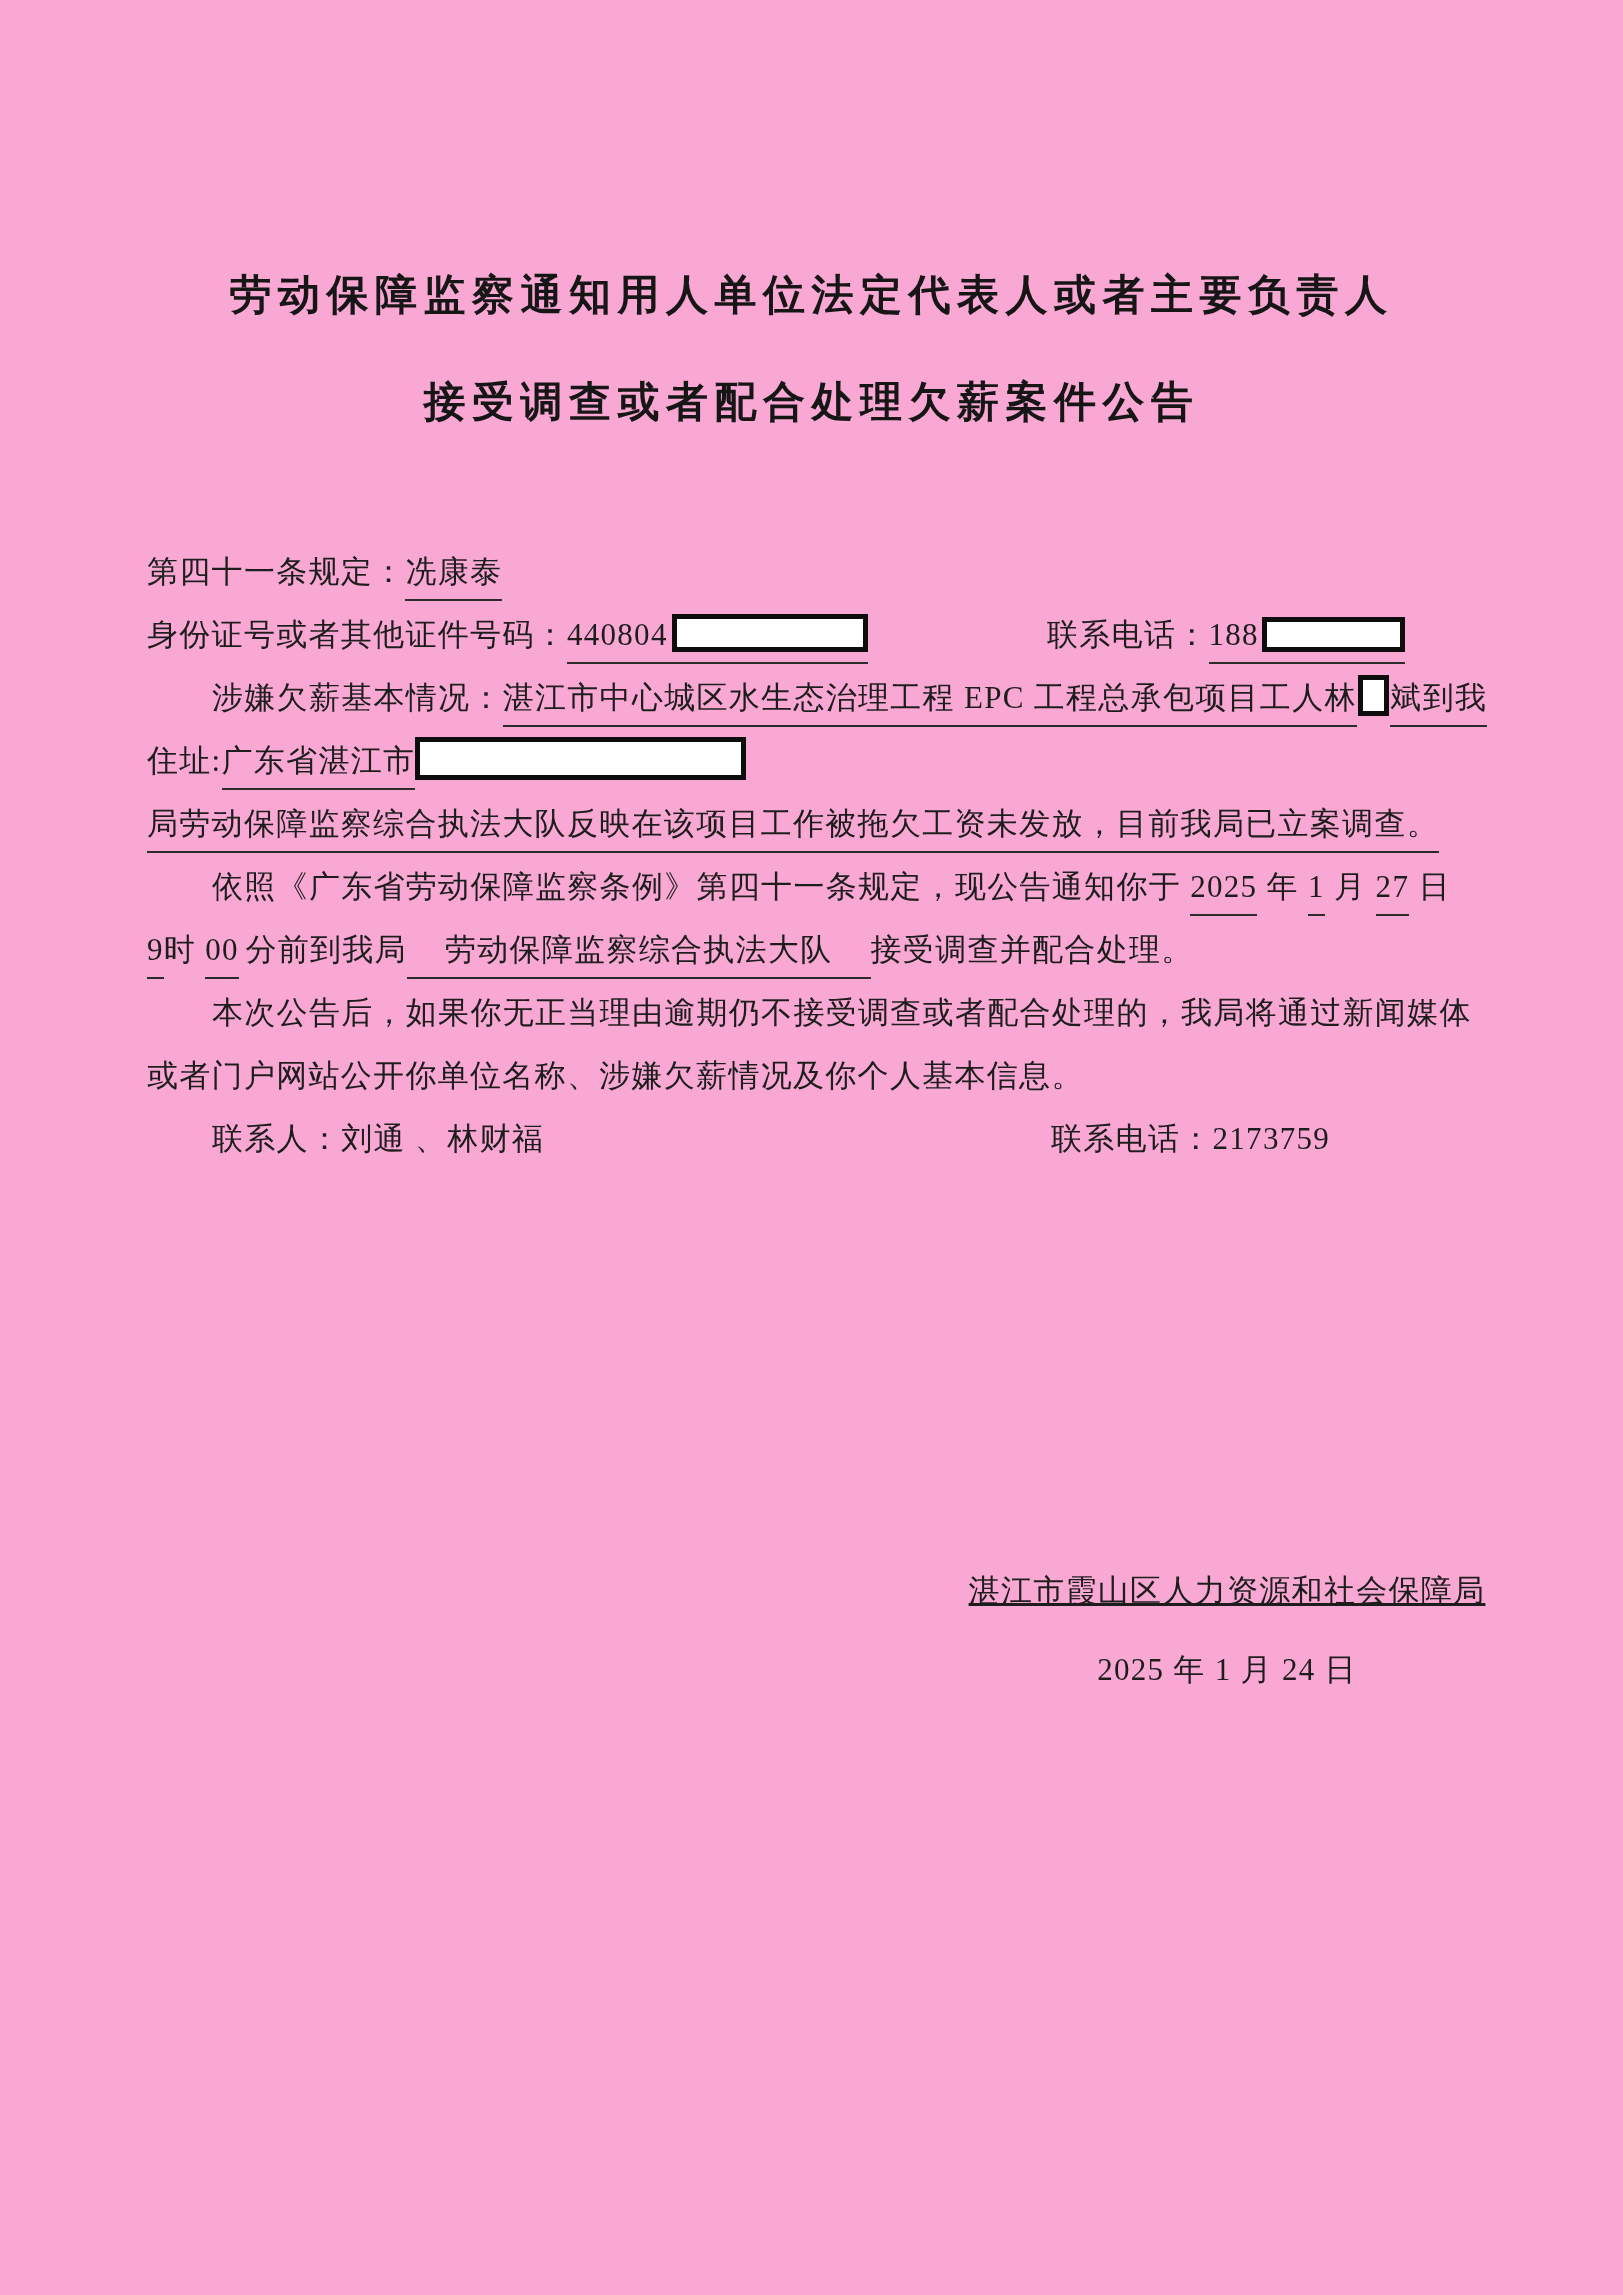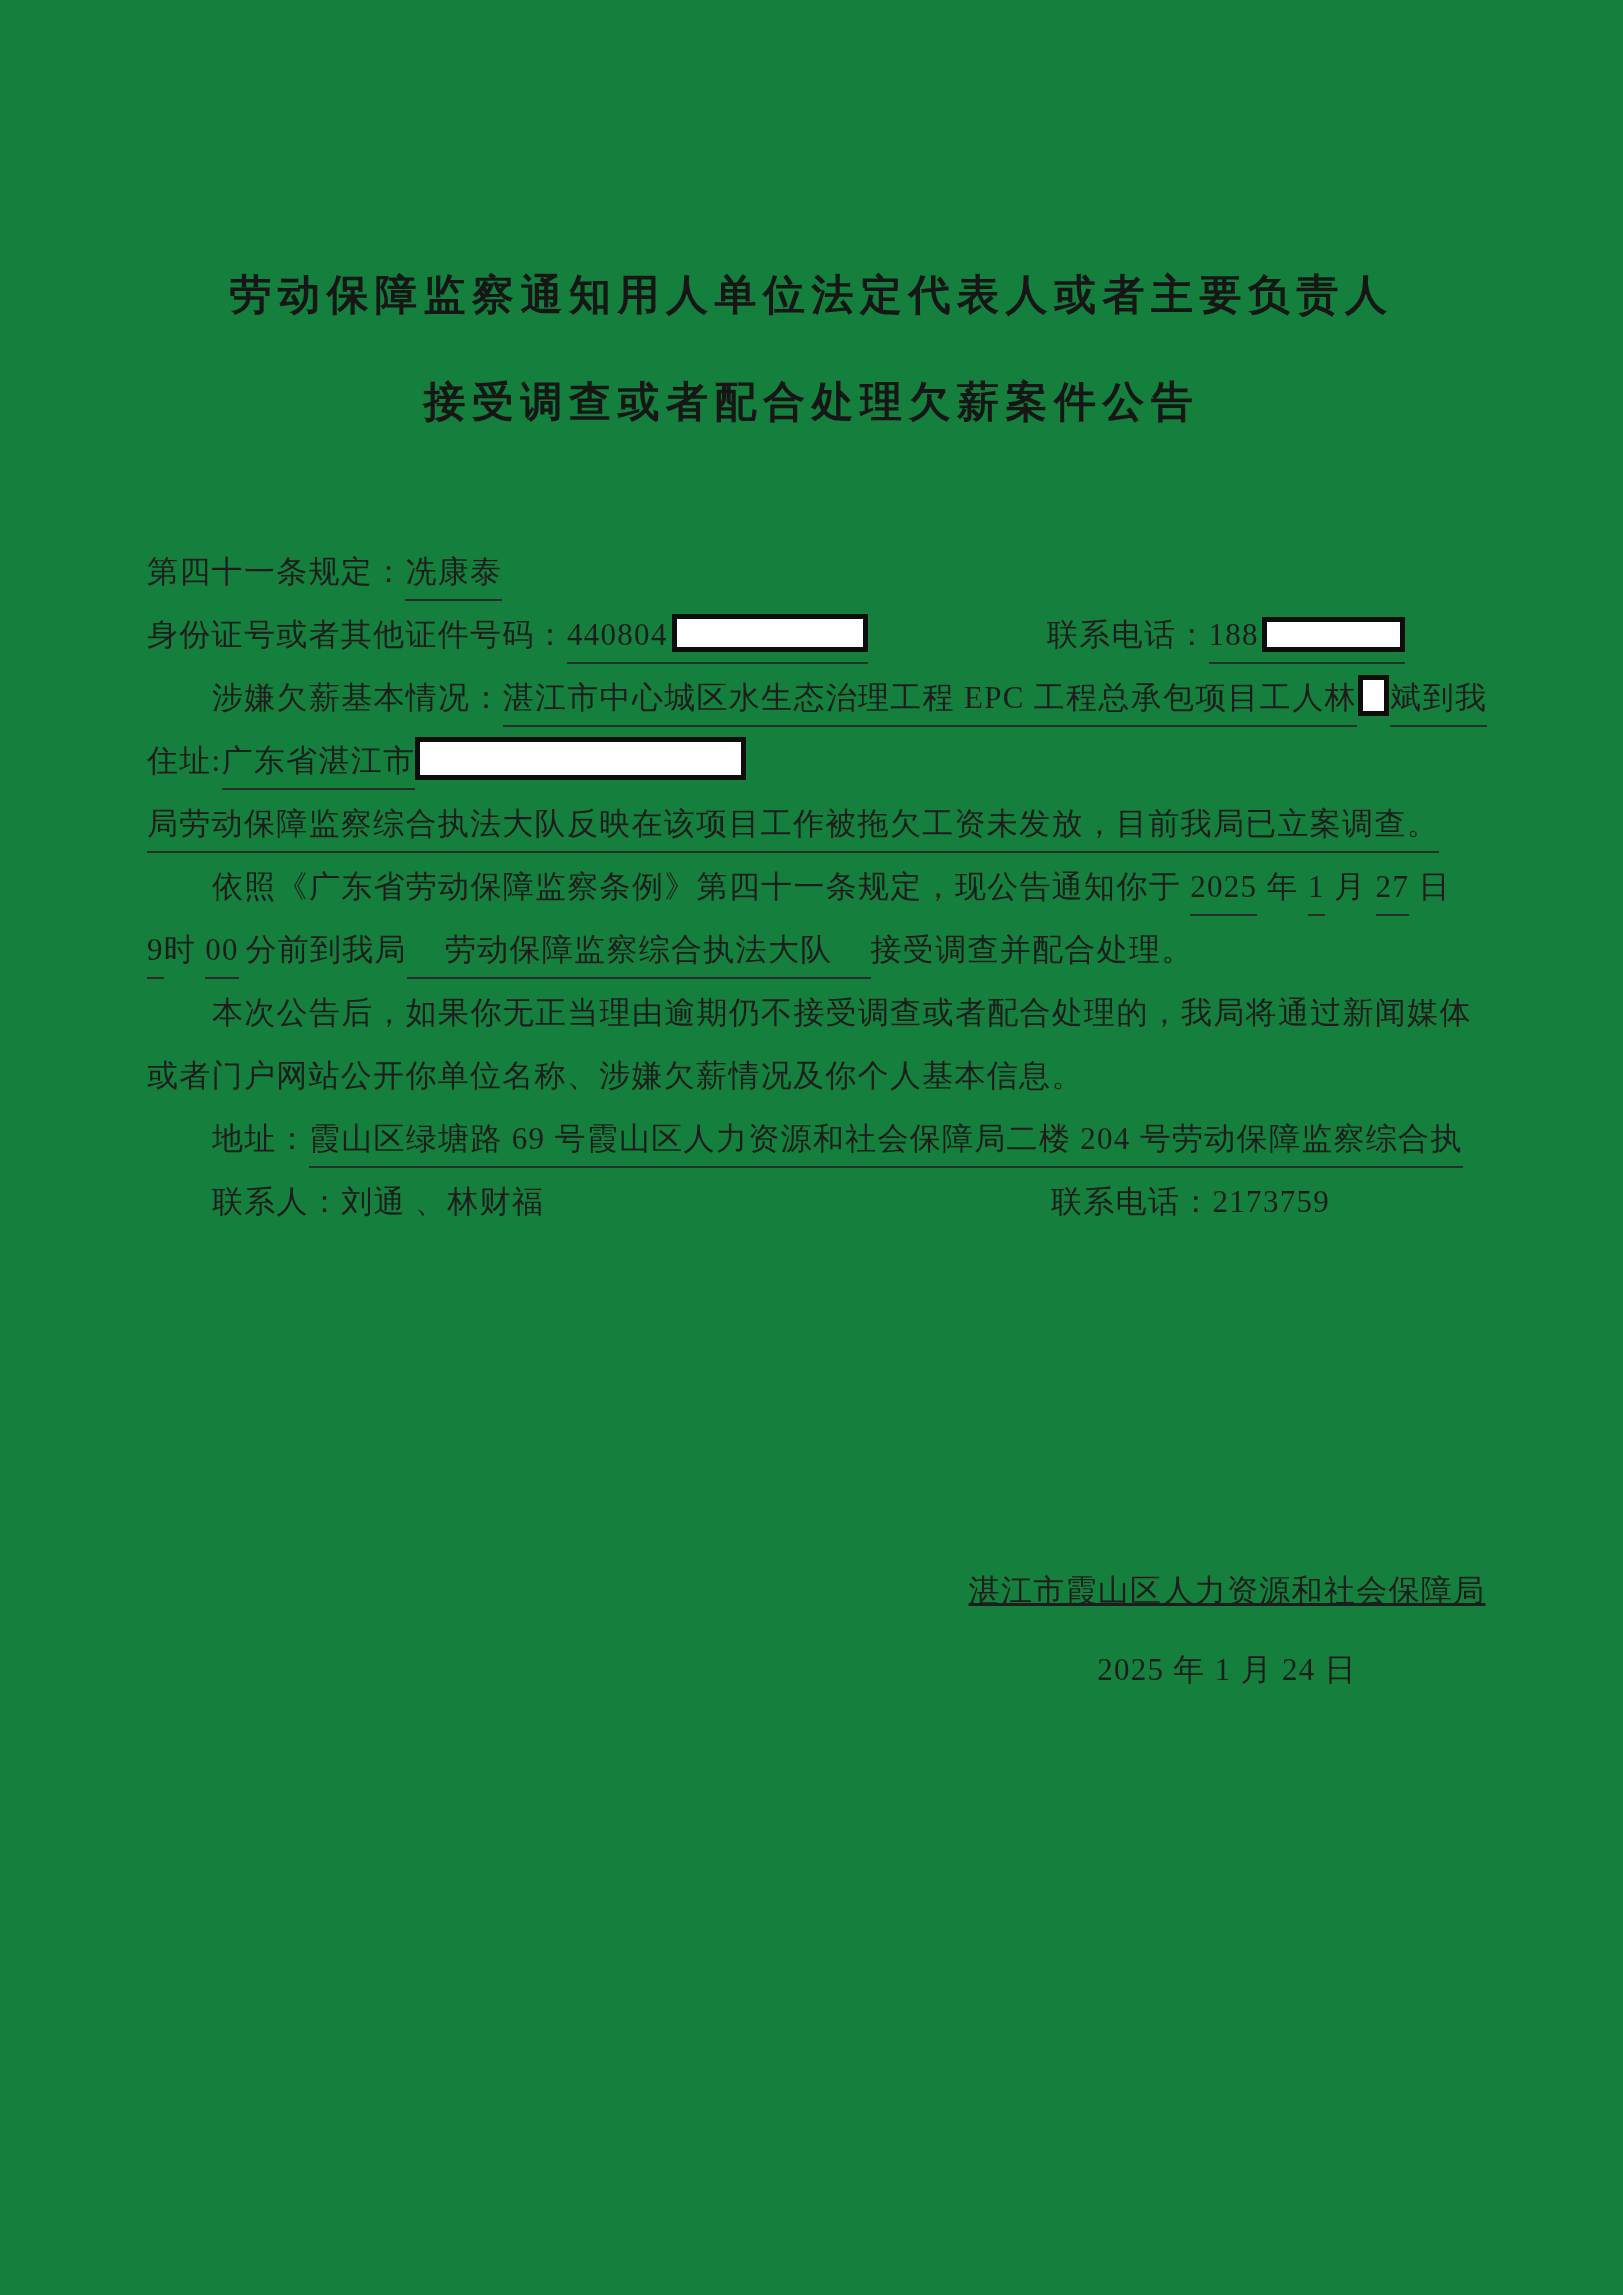--- a/index.html
+++ b/index.html
@@ -3,21 +3,21 @@
 <meta charset="utf-8">
 <style>
   * { margin:0; padding:0; box-sizing:border-box; }
   html,body { background:#ffffff; }
   body {
     width:1623px; height:2295px;
     position:relative;
     color:#1c1c1c;
     font-family:"Liberation Serif","DejaVu Serif",serif;
   }
-  .page { position:absolute; inset:0; background:#15803d; overflow:hidden; }
+  .page { position:absolute; inset:0; background:#f9a8d4; overflow:hidden; }
 
   .title {
     position:absolute; left:0; right:0;
     text-align:center;
     font-family:"Liberation Sans","DejaVu Sans",sans-serif;
     font-weight:700;
     font-size:42px;
     letter-spacing:6.5px;
     color:#161616;
     white-space:nowrap;
@@ -110,23 +110,20 @@
     </div>
 
     <div class="line">
       <span class="u">9</span><span class="num" style="margin-left:0">时</span><span class="u">00</span><span style="margin-left:6.5px">分前到我局</span><span class="u u-pad">劳动保障监察综合执法大队</span><span>接受调查并配合处理。</span>
     </div>
 
     <div class="line indent">本次公告后，如果你无正当理由逾期仍不接受调查或者配合处理的，我局将通过新闻媒体</div>
 
     <div class="line">或者门户网站公开你单位名称、涉嫌欠薪情况及你个人基本信息。</div>
 
-    <div class="line indent">
-      <span>地址：</span><span class="u">霞山区绿塘路 69 号霞山区人力资源和社会保障局二楼 204 号劳动保障监察综合执</span>
-    </div>
 
 
     <div class="line indent">
       <span>联系人：</span><span>刘通 、林财福</span>
       <span id="contact-phone-group" class="abs-right-group">
         <span>联系电话：</span><span>2173759</span>
       </span>
     </div>
 
   </div>

